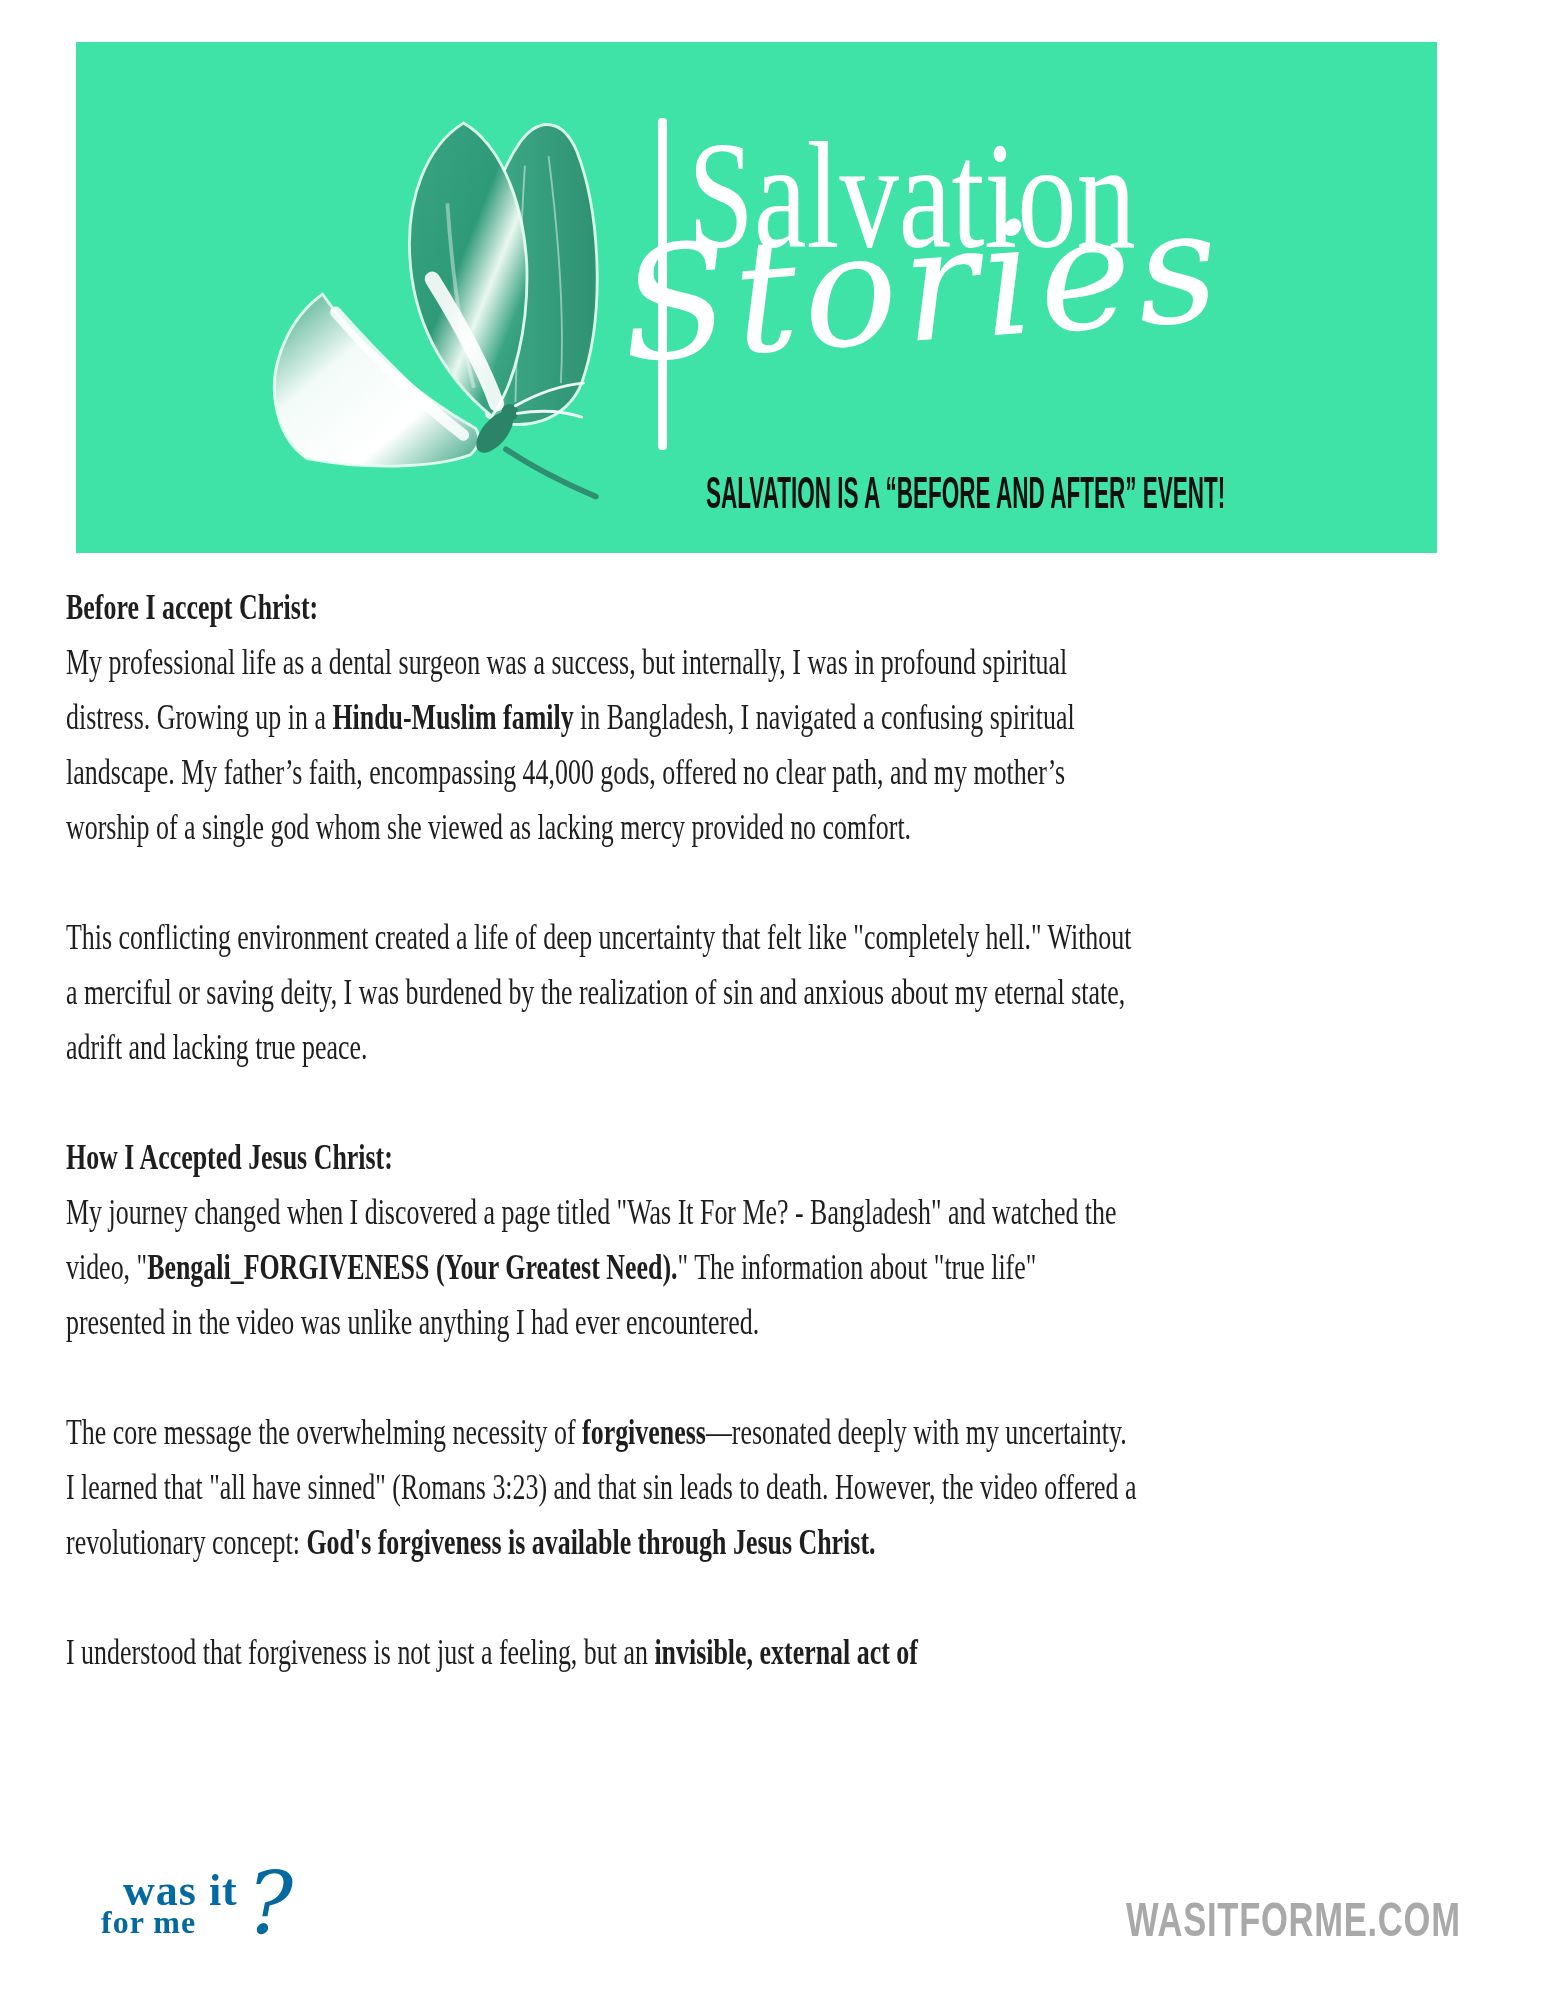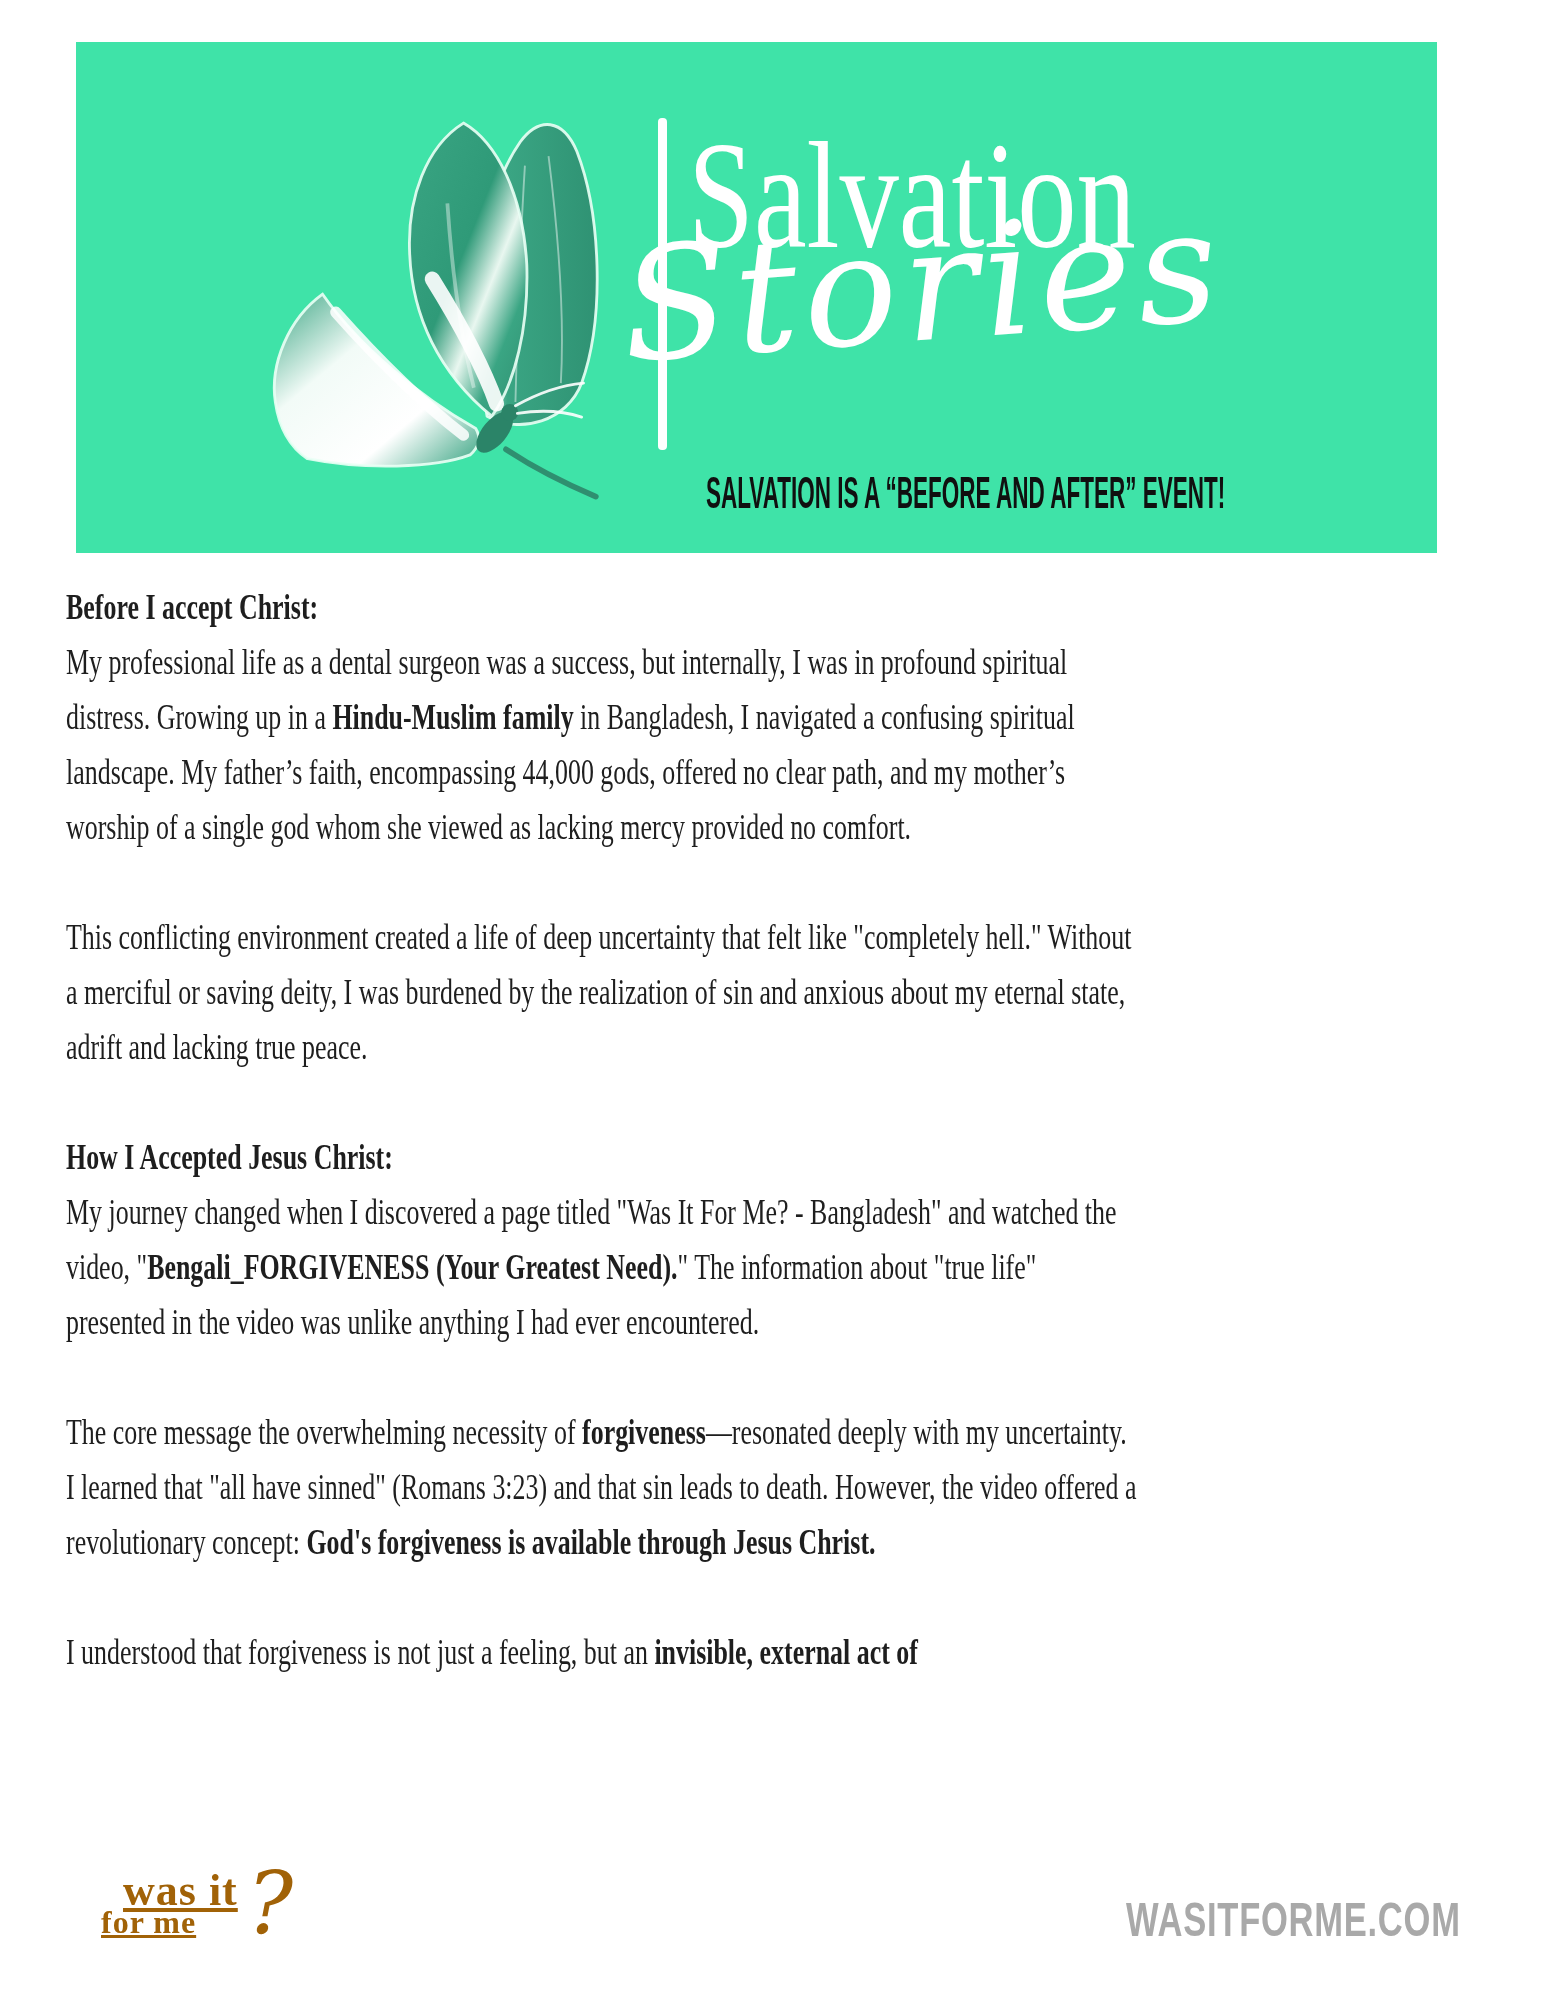--- a/index.html
+++ b/index.html
@@ -46,23 +46,22 @@
     font-family:"Liberation Serif", serif;
     font-size:36px; line-height:55px; color:#1e1e1e;
     text-align:left;
   }
   .article p.block { margin:0 0 55px 0; }
   .article strong, .article b { font-weight:bold; }
 
   
   .logo {
     position:absolute; left:101px; top:1876px;
-    color:#a16207; font-family:"Liberation Serif", serif;
+    color:#0369a1; font-family:"Liberation Serif", serif;
     font-weight:700;
-    text-decoration:underline;
   }
   .logo-l1 { font-size:44px; line-height:30px; padding-left:22px; letter-spacing:1px; }
   .logo-l2 { font-size:32px; line-height:32px; letter-spacing:1px; }
   .logo-q {
     position:absolute; left:146px; top:-16px;
     font-family:"DejaVu Serif", serif; font-style:italic;
     font-size:86px; line-height:86px; font-weight:400;
   }
   .site {
     position:absolute; right:84px; top:1896px;

